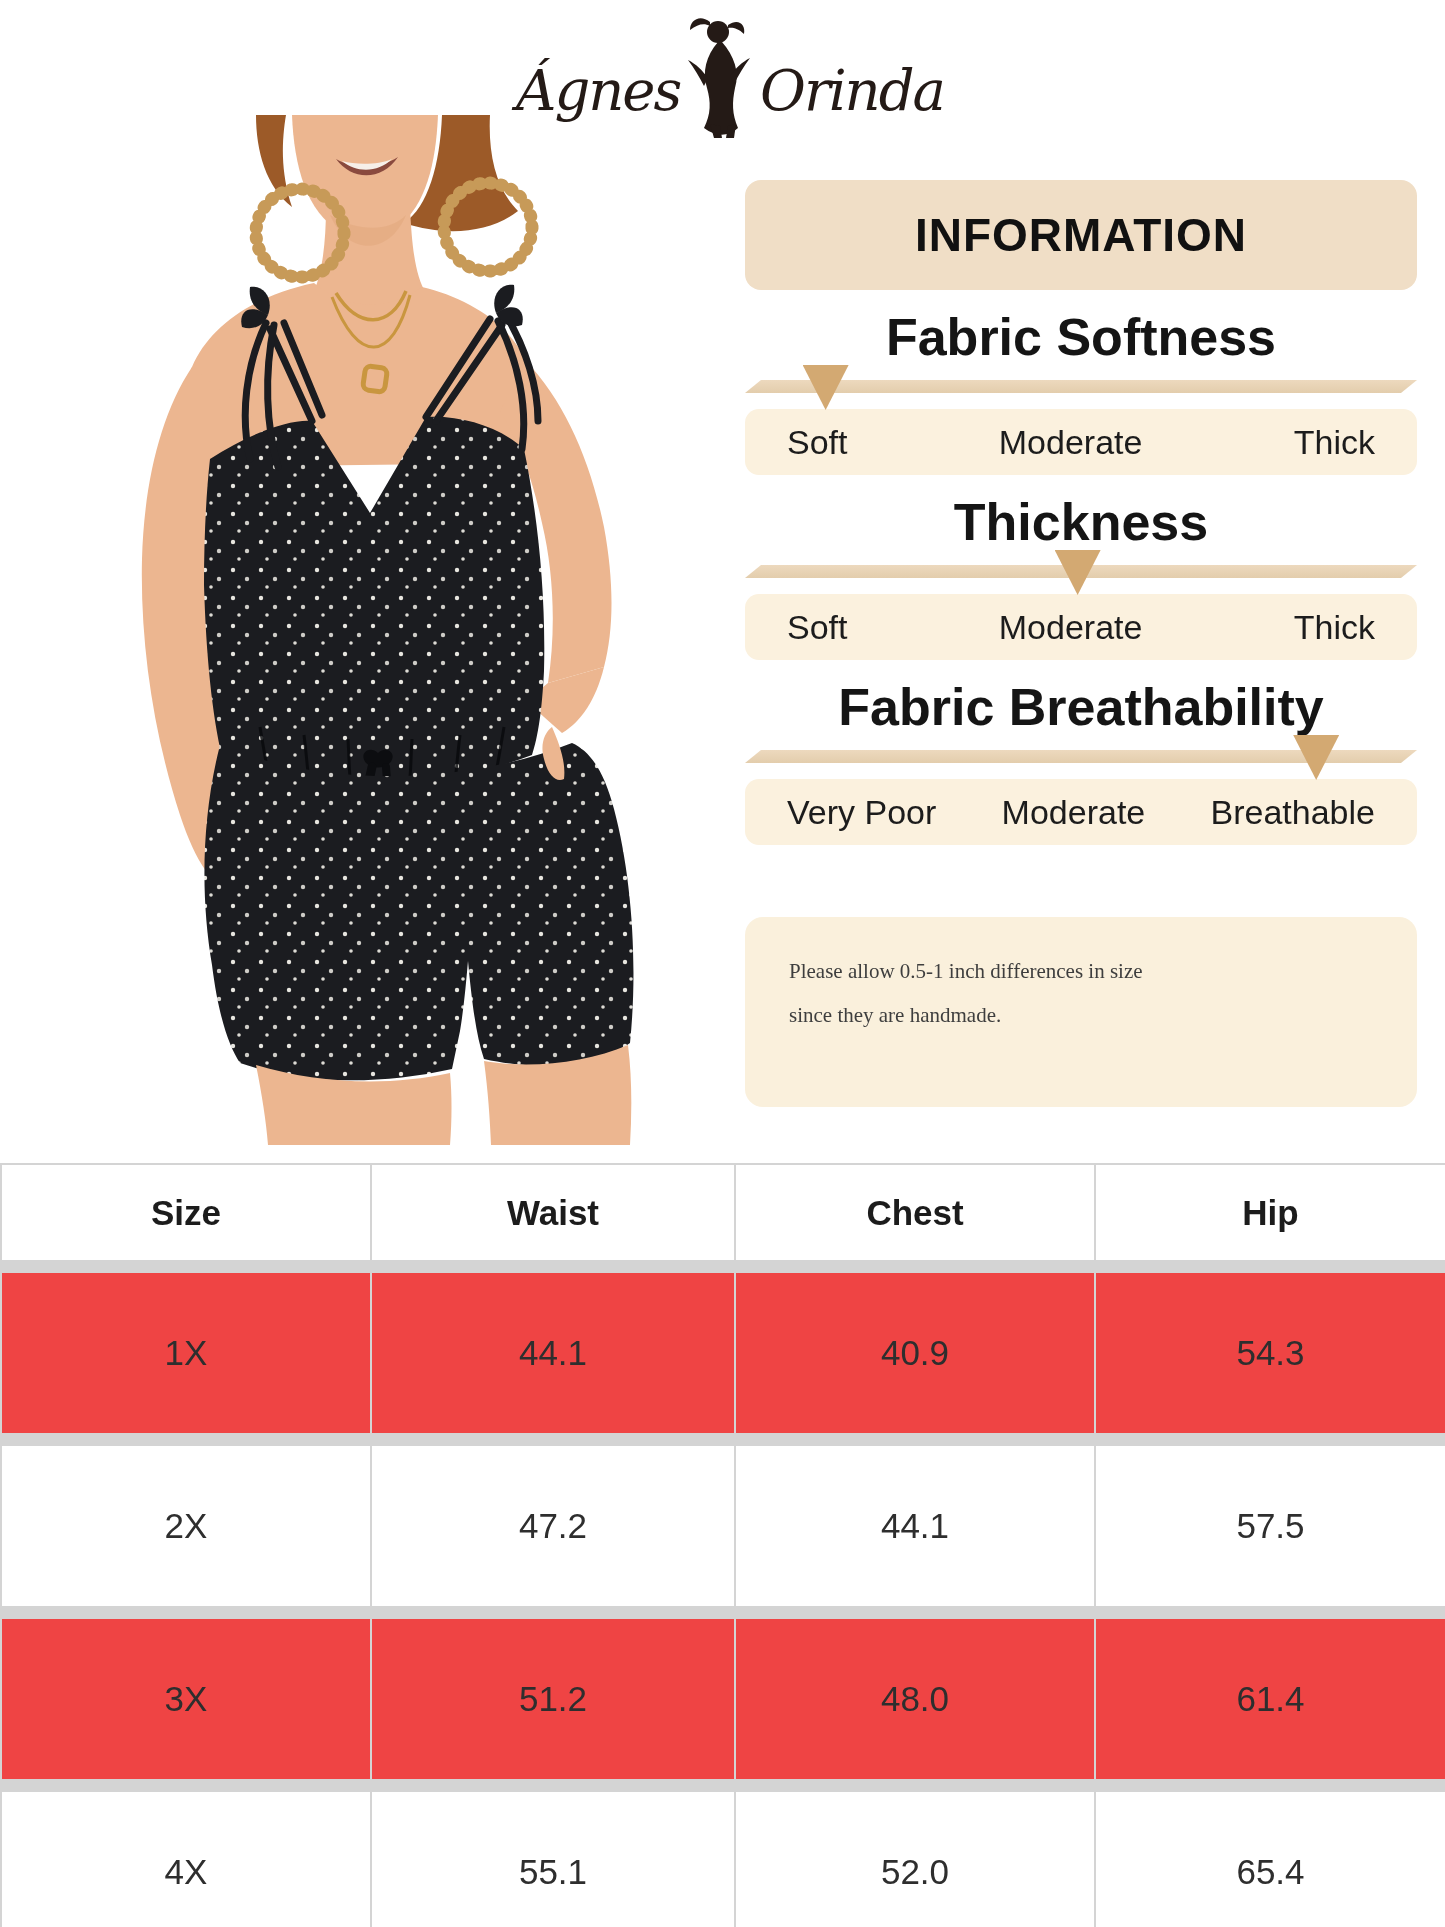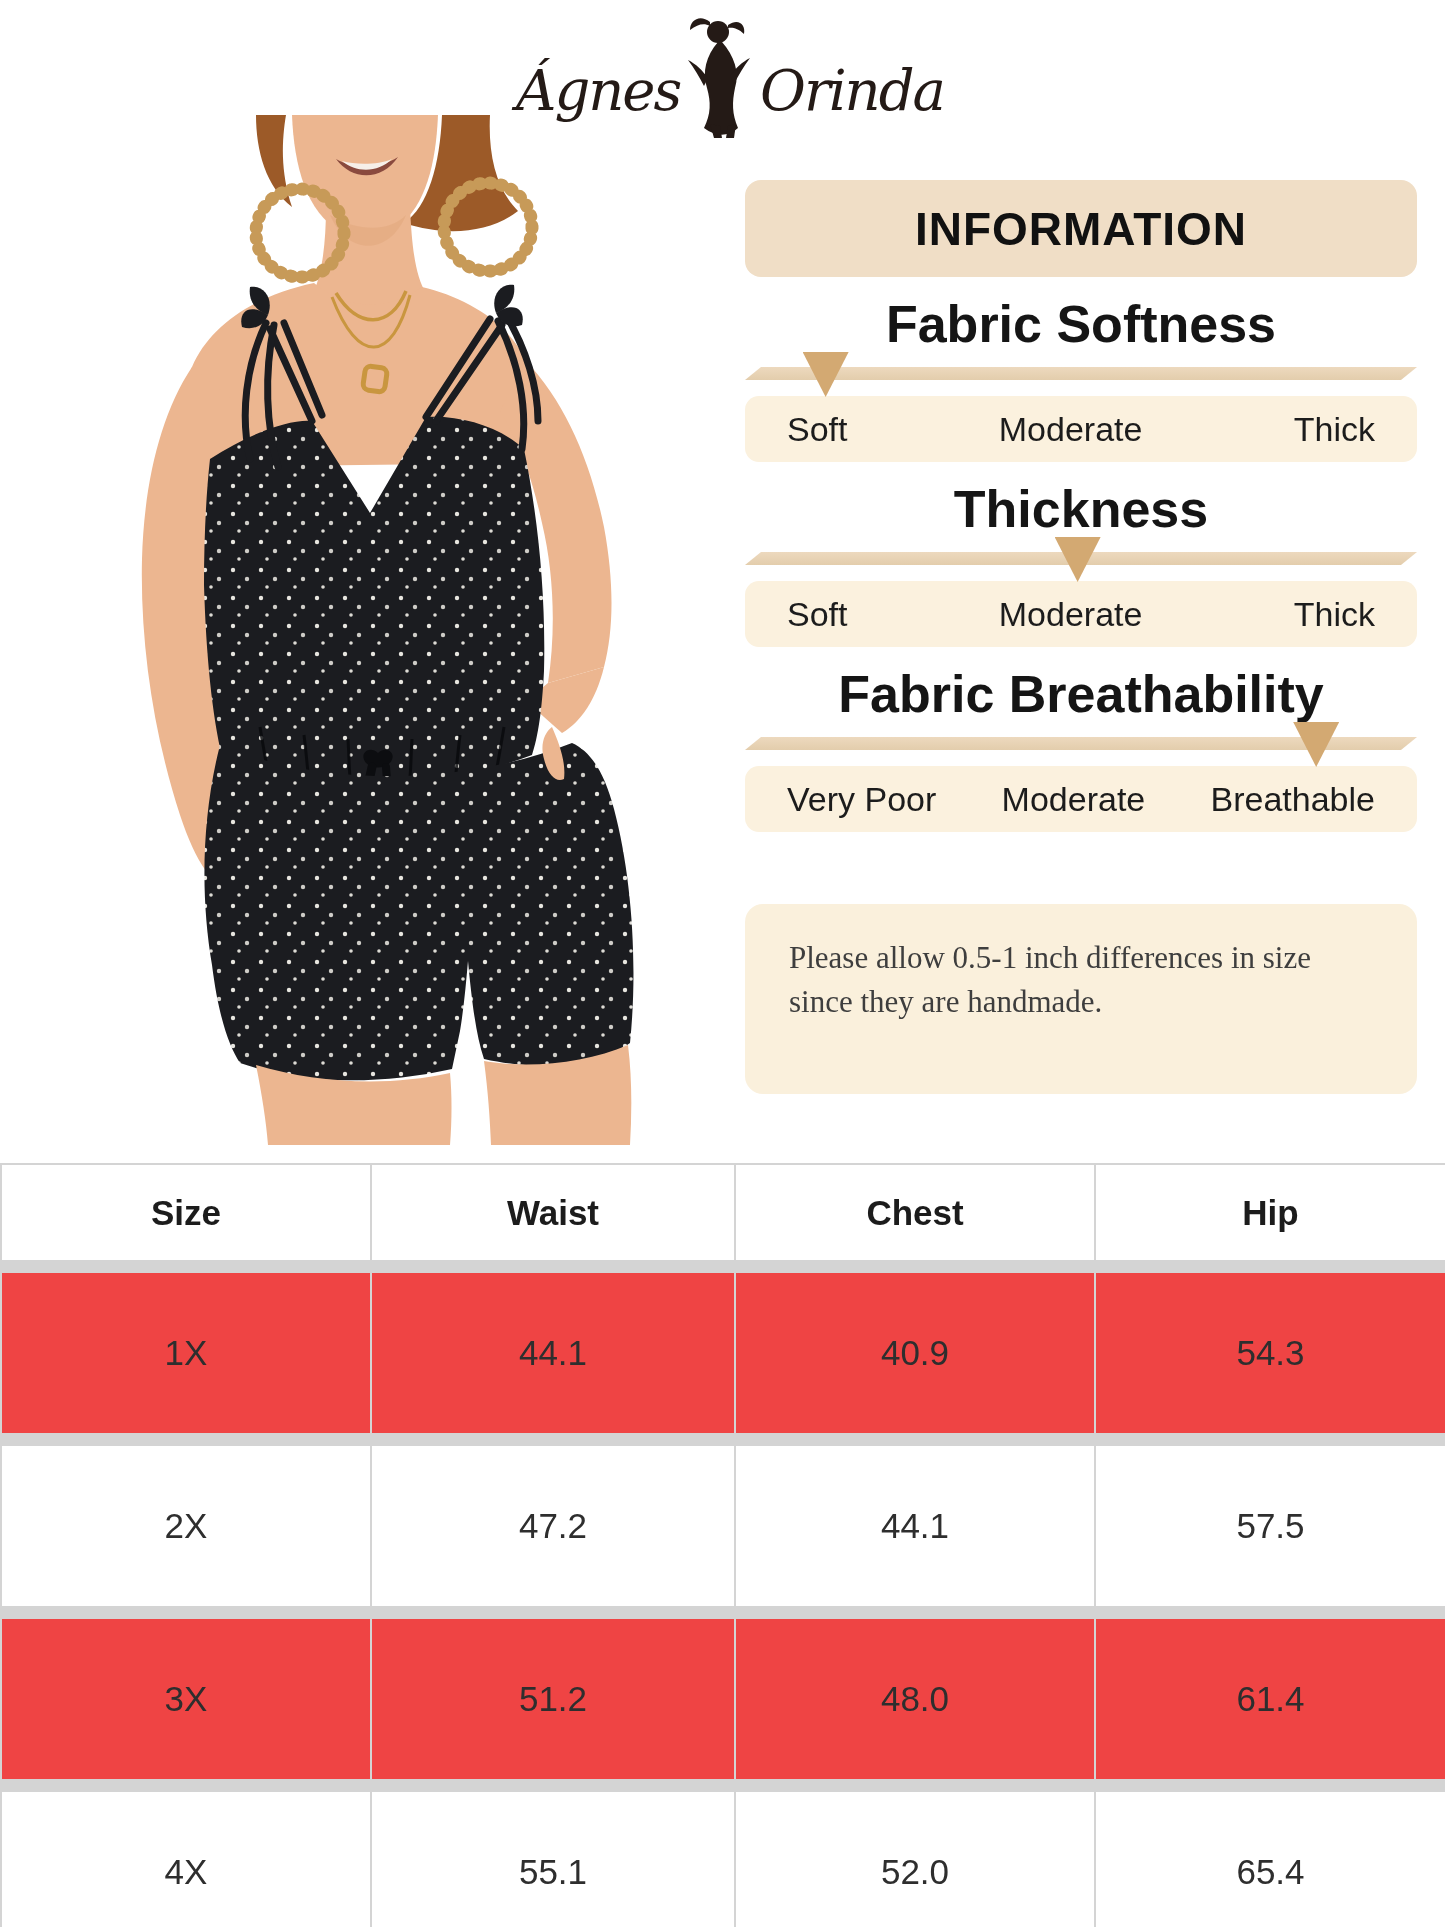--- a/index.html
+++ b/index.html
@@ -11,21 +11,21 @@
 
   
   .logo { position:absolute; left:508px; top:14px; width:440px; height:124px; }
 
   
   .photo { position:absolute; left:60px; top:115px; width:580px; height:1030px; }
 
   
   .info-col { position:absolute; left:745px; top:180px; width:672px; }
   .info-title {
-    height:97px; background:#F0DEC6; border-radius:16px;
+    height:110px; background:#F0DEC6; border-radius:16px;
     display:flex; align-items:center; justify-content:center;
     font-size:46px; font-weight:bold; letter-spacing:1px; color:#111;
   }
   .scale-heading {
     margin-top:24px; text-align:center;
     font-size:52px; font-weight:bold; color:#151515; line-height:46px;
   }
   .bar { position:relative; margin-top:20px; height:13px; }
   .bar-ribbon {
     position:absolute; left:0; right:0; top:0; bottom:0;
@@ -38,21 +38,21 @@
     transform:translateX(-50%); z-index:2;
   }
   .scale-labels {
     margin-top:16px; height:66px; background:#FBF1DE; border-radius:14px;
     display:flex; align-items:center; justify-content:space-between;
     padding:8px 42px; font-size:34px; color:#1c1c1c;
   }
   .note {
     margin-top:72px; height:190px; background:#FAF0DC; border-radius:18px;
     padding:32px 20px 0 44px;
-    font-family:"Liberation Serif", serif; font-size:31px; color:#3e3e3e;
+    font-family:"Liberation Serif", serif; font-size:21px; color:#3e3e3e;
     line-height:44px;
   }
 
   
   .size-table {
     position:absolute; left:0; top:1163px; width:1445px;
     display:grid;
     grid-template-columns:368px 362px 358px 349px;
     grid-template-rows:95px 160px 160px 160px 160px;
     gap:13px 2px;

